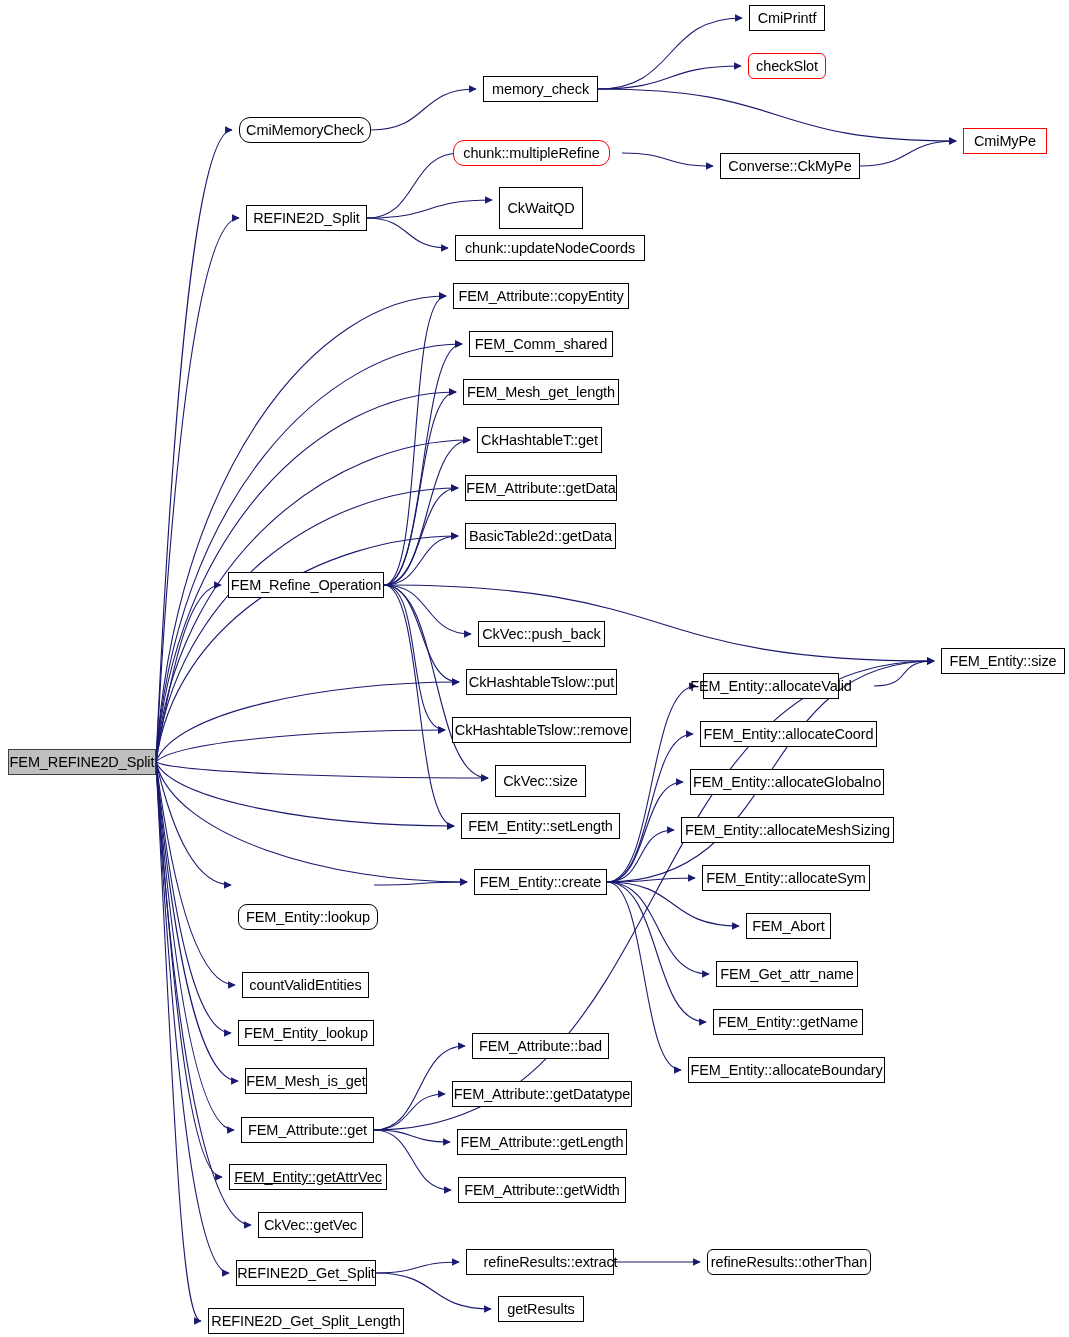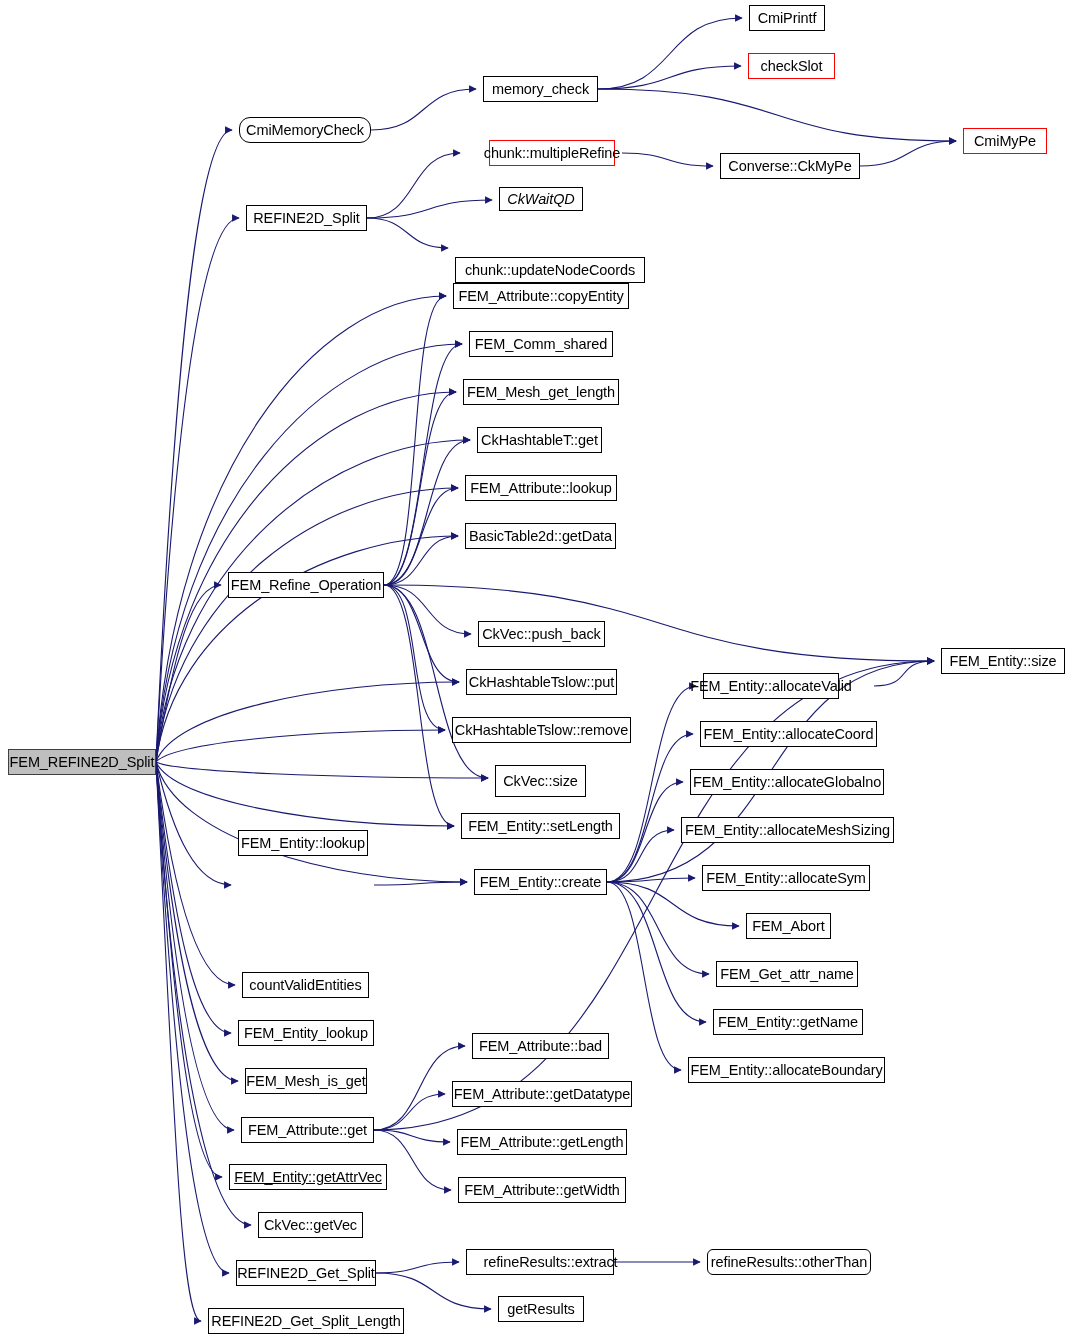--- a/index.html
+++ b/index.html
@@ -98,55 +98,55 @@
       </div>
       <div class="node" style="left: 239px; top: 117px; width: 132px; height: 26px; border-radius: 11px;">
         <span>CmiMemoryCheck</span>
       </div>
       <div class="node" style="left: 483px; top: 76px; width: 115px; height: 26px;">
         <span>memory_check</span>
       </div>
       <div class="node" style="left: 749px; top: 5px; width: 76px; height: 26px;">
         <span>CmiPrintf</span>
       </div>
-      <div class="node red" style="left: 748px; top: 53px; width: 87px; height: 26px;">
+      <div class="node red" style="left: 748px; top: 53px; width: 78px; height: 26px; border-radius: 6px;">
         <span>checkSlot</span>
       </div>
       <div class="node red" style="left: 963px; top: 128px; width: 84px; height: 26px;">
         <span>CmiMyPe</span>
       </div>
-      <div class="node red" style="left: 489px; top: 140px; width: 126px; height: 26px;">
+      <div class="node red" style="left: 453px; top: 140px; width: 157px; height: 26px; border-radius: 11px;">
         <span>chunk::multipleRefine</span>
       </div>
       <div class="node" style="left: 720px; top: 153px; width: 140px; height: 26px;">
         <span>Converse::CkMyPe</span>
       </div>
       <div class="node" style="left: 246px; top: 205px; width: 121px; height: 26px;">
         <span>REFINE2D_Split</span>
       </div>
-      <div class="node" style="left: 499px; top: 187px; width: 84px; height: 24px; font-style: italic;">
+      <div class="node" style="left: 499px; top: 187px; width: 84px; height: 42px;">
         <span>CkWaitQD</span>
       </div>
-      <div class="node" style="left: 455px; top: 235px; width: 190px; height: 26px; margin-top: 22px;">
+      <div class="node" style="left: 455px; top: 235px; width: 190px; height: 26px;">
         <span>chunk::updateNodeCoords</span>
       </div>
       <div class="node" style="left: 453px; top: 283px; width: 176px; height: 26px;">
         <span>FEM_Attribute::copyEntity</span>
       </div>
       <div class="node" style="left: 469px; top: 331px; width: 144px; height: 26px;">
         <span>FEM_Comm_shared</span>
       </div>
       <div class="node" style="left: 463px; top: 379px; width: 156px; height: 26px;">
         <span>FEM_Mesh_get_length</span>
       </div>
       <div class="node" style="left: 477px; top: 427px; width: 125px; height: 26px;">
         <span>CkHashtableT::get</span>
       </div>
       <div class="node" style="left: 465px; top: 475px; width: 152px; height: 26px;">
-        <span>FEM_Attribute::lookup</span>
+        <span>FEM_Attribute::getData</span>
       </div>
       <div class="node" style="left: 465px; top: 523px; width: 151px; height: 26px;">
         <span>BasicTable2d::getData</span>
       </div>
       <div class="node" style="left: 228px; top: 572px; width: 156px; height: 26px;">
         <span>FEM_Refine_Operation</span>
       </div>
       <div class="node" style="left: 478px; top: 621px; width: 127px; height: 26px;">
         <span>CkVec::push_back</span>
       </div>
@@ -155,21 +155,21 @@
       </div>
       <div class="node" style="left: 452px; top: 717px; width: 179px; height: 26px;">
         <span>CkHashtableTslow::remove</span>
       </div>
       <div class="node" style="left: 495px; top: 765px; width: 91px; height: 32px;">
         <span>CkVec::size</span>
       </div>
       <div class="node" style="left: 461px; top: 813px; width: 159px; height: 26px;">
         <span>FEM_Entity::setLength</span>
       </div>
-      <div class="node" style="left: 238px; top: 830px; width: 130px; height: 26px;">
+      <div class="node" style="left: 238px; top: 904px; width: 140px; height: 26px; border-radius: 9px;">
         <span>FEM_Entity::lookup</span>
       </div>
       <div class="node" style="left: 474px; top: 869px; width: 133px; height: 26px;">
         <span>FEM_Entity::create</span>
       </div>
       <div class="node" style="left: 941px; top: 648px; width: 124px; height: 26px;">
         <span>FEM_Entity::size</span>
       </div>
       <div class="node" style="left: 703px; top: 673px; width: 136px; height: 26px;">
         <span>FEM_Entity::allocateValid</span>

